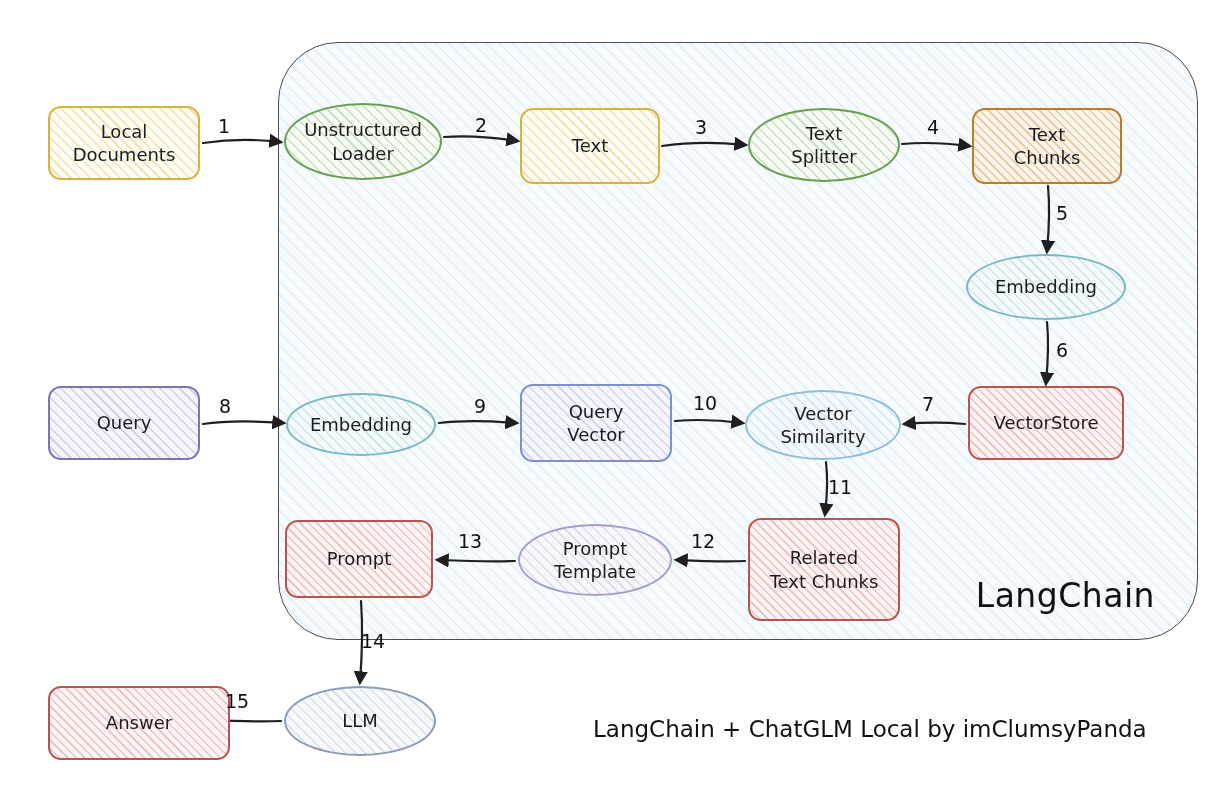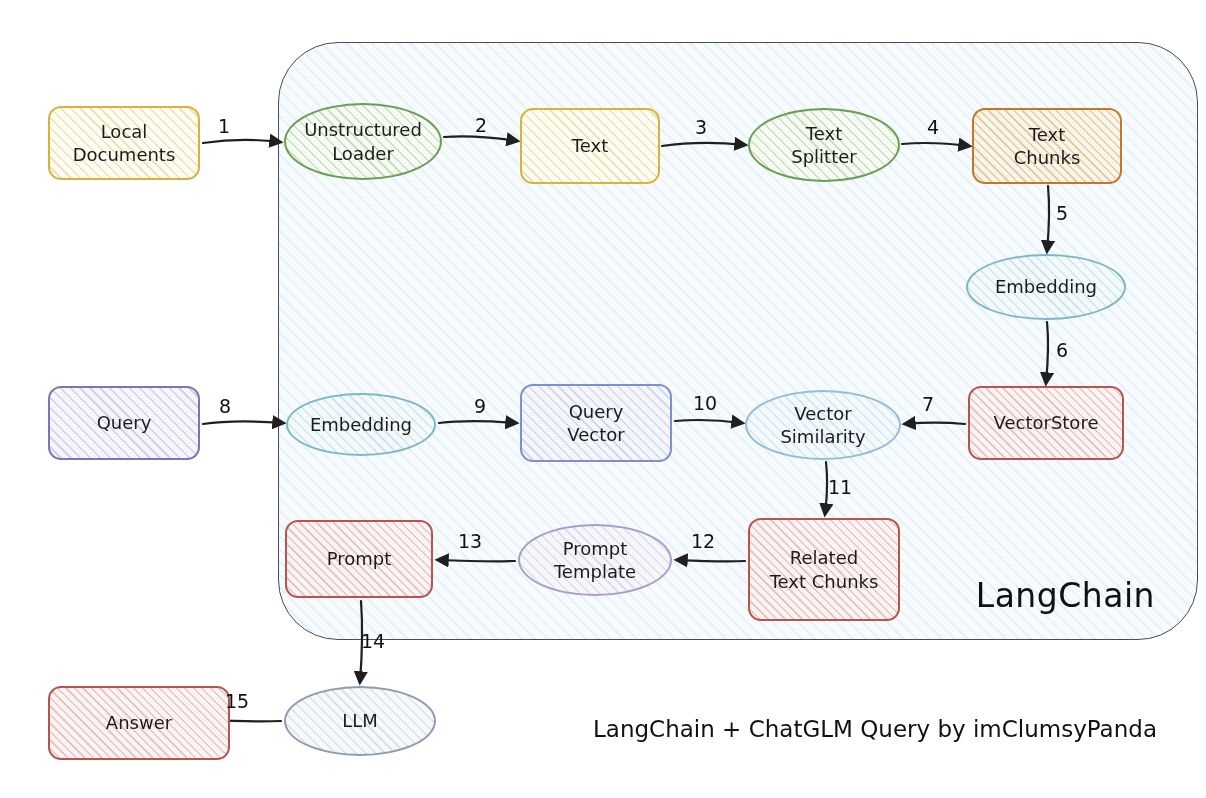--- a/index.html
+++ b/index.html
@@ -139,15 +139,15 @@
   <span class="edge-label l7">7</span>
   <span class="edge-label l8">8</span>
   <span class="edge-label l9">9</span>
   <span class="edge-label l10">10</span>
   <span class="edge-label l11">11</span>
   <span class="edge-label l12">12</span>
   <span class="edge-label l13">13</span>
   <span class="edge-label l14">14</span>
   <span class="edge-label l15">15</span>
 
-  <div class="caption">LangChain + ChatGLM Query by imClumsyPanda</div>
+  <div class="caption">LangChain + ChatGLM Local by imClumsyPanda</div>
 
 </div>
 
 </body></html>

